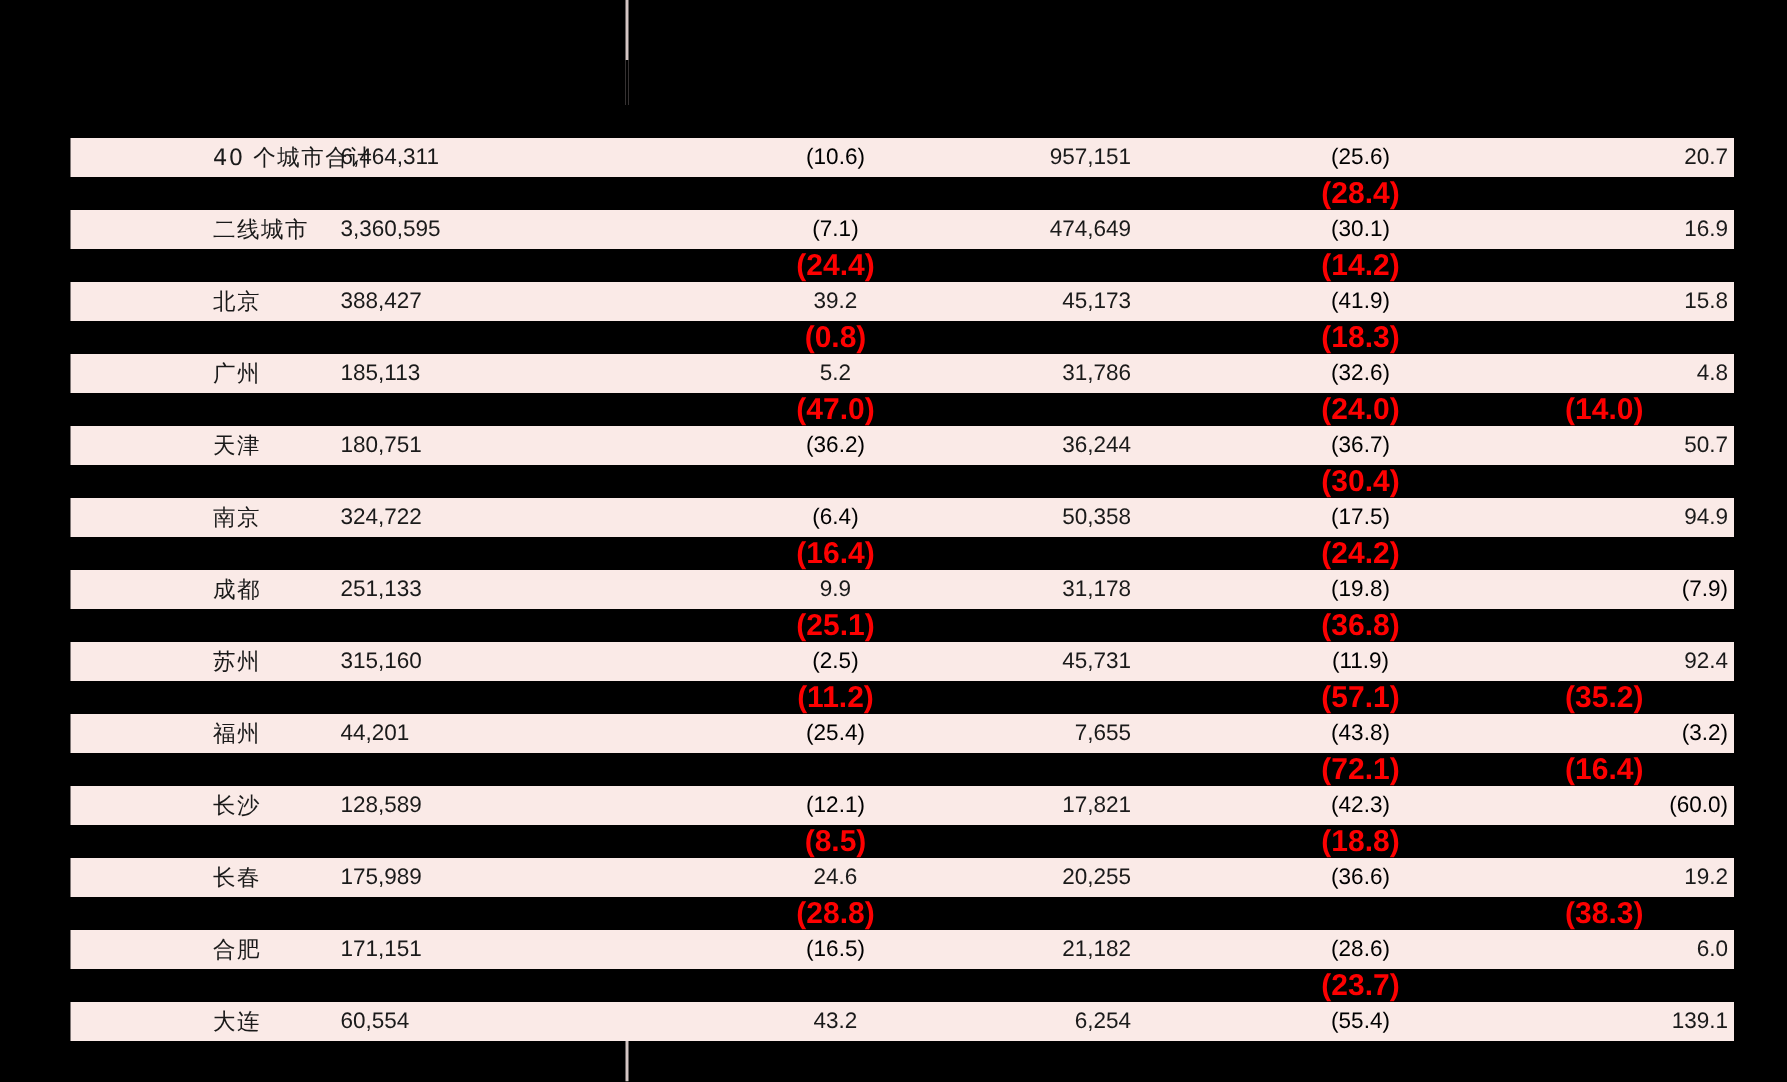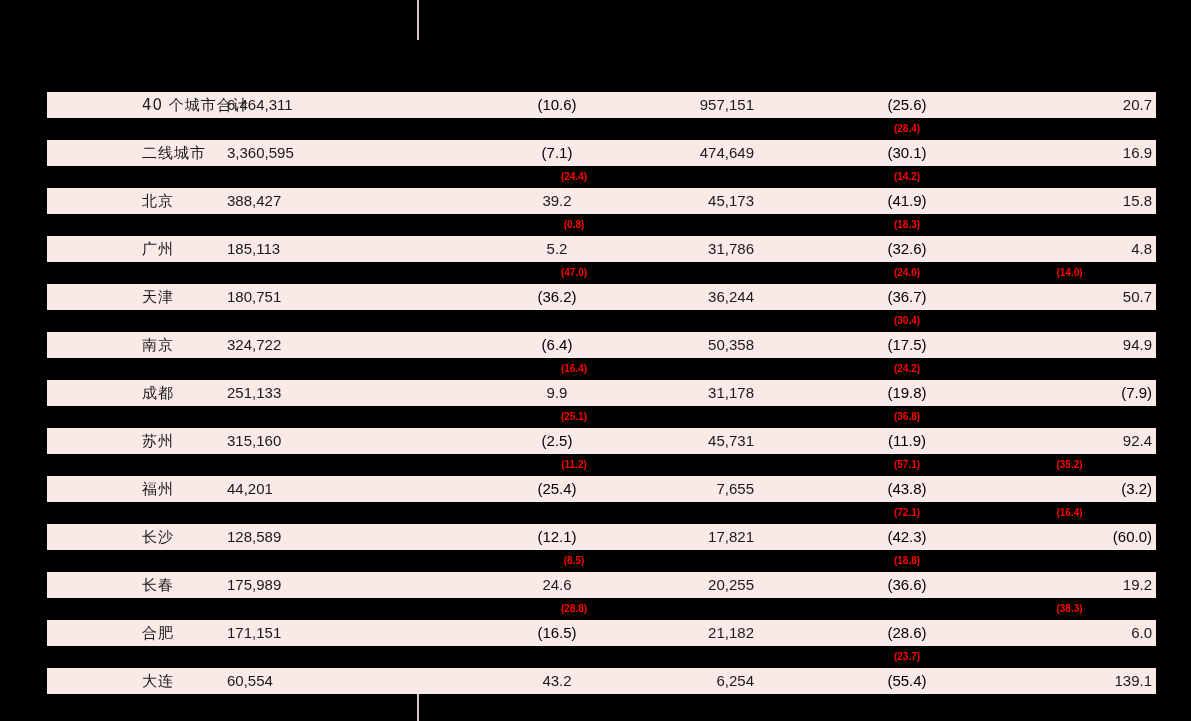--- a/index.html
+++ b/index.html
@@ -67,35 +67,35 @@
   .cell {
     position: absolute;
     top: 0;
     line-height: 26px;
     font-size: 15px;
     color: #1a1a1a;
     white-space: nowrap;
   }
   .sub-band .cell {
     line-height: 22px;
-    font-size: 10px;
+    font-size: 20px;
     font-weight: bold;
     color: #fe0000;
   }
 
   
   .c-name  { left: 95px;  text-align: left; }
   .c-v1    { left: 180px; width: 202px; text-align: left; }
   .c-p1    { left: 420px; width: 180px; text-align: center; }
   .c-v2    { left: 572px; width: 135px; text-align: right; }
   .c-p2    { left: 770px; width: 180px; text-align: center; }
   .c-p3    { left: 940px; width: 165px; text-align: right; }
 
   
-  .sub-band .c-p1 { left: 447px; width: 180px; text-align: center; }
+  .sub-band .c-p1 { left: 430px; width: 180px; text-align: center; }
   .sub-band .c-p2 { left: 780px; width: 180px; text-align: center; }
   .sub-band .c-p3 { left: 950px; width: 165px; text-align: center; }
 
   .neg { color: #000000; }
   .pos { color: #1a1a1a; }
 
   .cjk { font-family: "DejaVu Sans", "Liberation Sans", sans-serif; letter-spacing: 1px; }
 </style>
 </head>
 <body>

